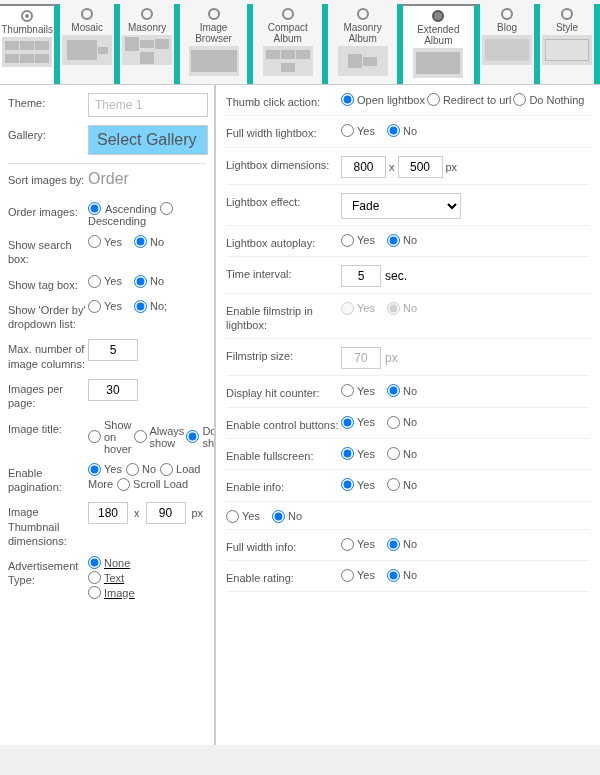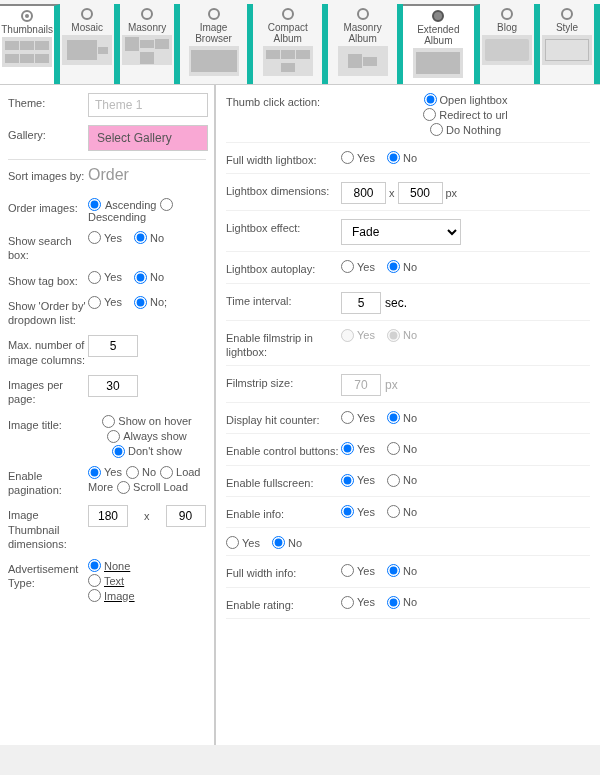--- a/index.html
+++ b/index.html
@@ -119,39 +119,38 @@
       padding: 4px 6px;
       border: 1px solid #ccc;
       font-size: 12px;
       color: #aaa;
       background: #fff;
     }
 
     .select-gallery-btn {
       width: 120px;
       padding: 5px 8px;
-      background: #f9a8d4;
+      background: #7dd3fc;
       border: 1px solid #ccc;
-      font-size: 12px;
+      font-size: 16px;
       color: #555;
       cursor: pointer;
       text-align: left;
     }
 
     .order-heading {
       font-size: 16px;
       color: #999;
       margin-bottom: 6px;
     }
 
     .radio-group {
       display: flex;
-      flex-direction: column;
+      flex-direction: row;
       gap: 2px;
-      align-items: center;
     }
     .radio-row {
       display: flex;
       align-items: center;
       gap: 4px;
     }
     .radio-inline {
       display: flex;
       align-items: center;
       gap: 12px;
@@ -251,21 +250,21 @@
     .pagination-row {
       display: flex;
       flex-wrap: wrap;
       gap: 4px;
       align-items: center;
     }
 
     .thumb-dim-row {
       display: flex;
       align-items: center;
-      gap: 13px;
+      gap: 3px;
       justify-content: space-between;
     }
 
     .adv-type-group {
       display: flex;
       flex-direction: column;
       gap: 2px;
       text-decoration: underline;
     }
   </style>

